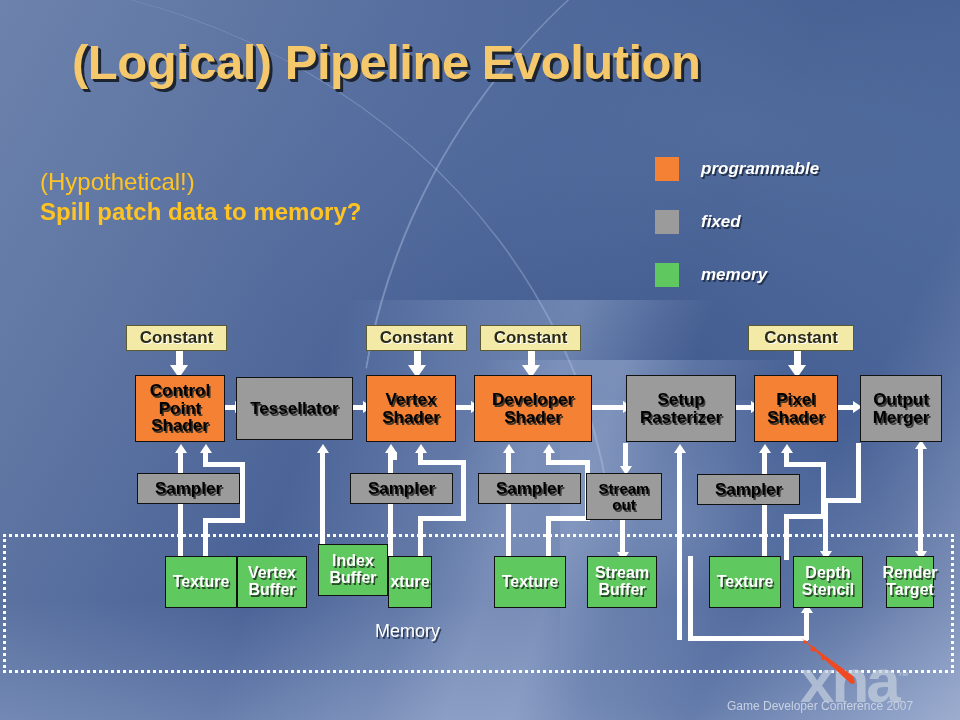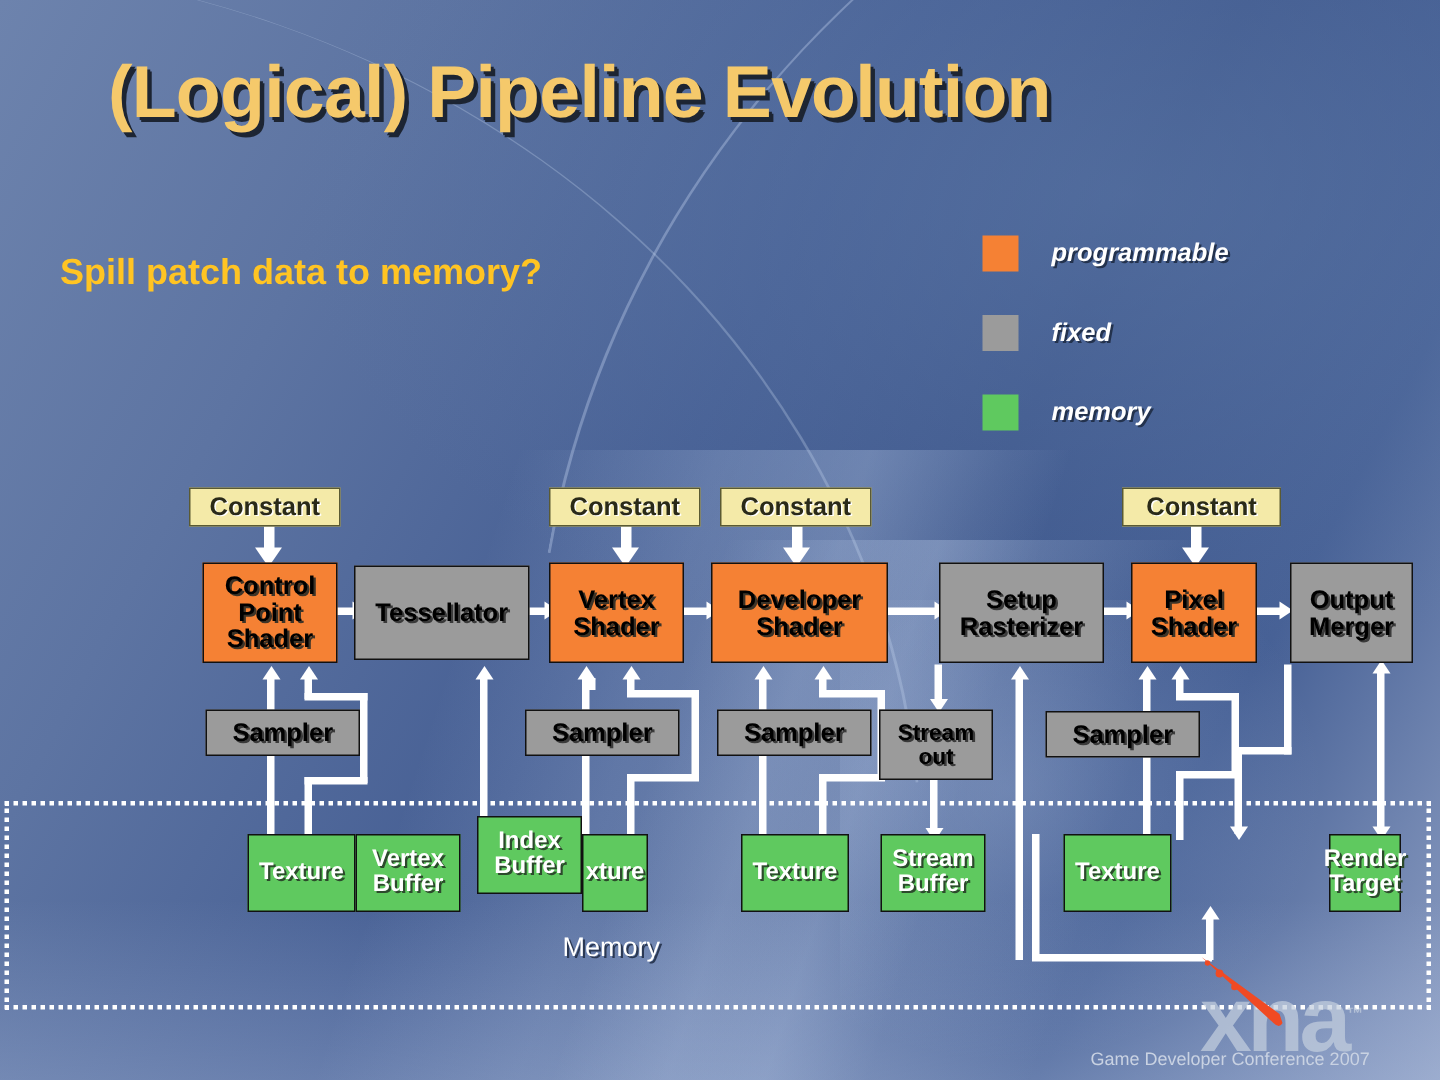--- a/index.html
+++ b/index.html
@@ -124,20 +124,21 @@
   <div class="swoosh" id="sw1"></div>
   <div class="swoosh" id="sw2"></div>
   <div class="swoosh" id="sw3"></div>
   <div class="swoosh" id="sw4"></div>
   <div class="swoosh" id="sw5"></div>
   <div class="swoosh" id="sw6"></div>
 
   <div id="title">(Logical) Pipeline Evolution</div>
 
   <div id="subtitle">
+    <div class="l1">(Hypothetical!)</div>
     <div>Spill patch data to memory?</div>
   </div>
 
   <div id="legend">
     <div class="lg-row">
       <span class="lg-sw" style="background:#F58134"></span>
       <span class="lg-lb">programmable</span>
     </div>
     <div class="lg-row">
       <span class="lg-sw" style="background:#9B9B9B"></span>
@@ -311,20 +312,24 @@
   <div class="box b-mem" style="left:494px;top:556px;width:72px;height:52px;">
     <span style="white-space:pre-line">Texture</span>
   </div>
   <div class="box b-mem" style="left:587px;top:556px;width:70px;height:52px;">
     <span style="white-space:pre-line">Stream
 Buffer</span>
   </div>
   <div class="box b-mem" style="left:709px;top:556px;width:72px;height:52px;">
     <span style="white-space:pre-line">Texture</span>
   </div>
+  <div class="box b-mem" style="left:793px;top:556px;width:70px;height:52px;">
+    <span style="white-space:pre-line">Depth
+Stencil</span>
+  </div>
   <div class="box b-mem" style="left:886px;top:556px;width:48px;height:52px;">
     <span style="white-space:pre-line">Render
 Target</span>
   </div>
 
   <div id="xna">
     <span>xna</span><span id="xna-tm">™</span>
   </div>
   <svg id="swoosh-logo" viewBox="0 0 110 52">
     <path d="M6 2 L54 46 Q58 50 60 46 L58 40 Z" fill="#F04A23"></path>

